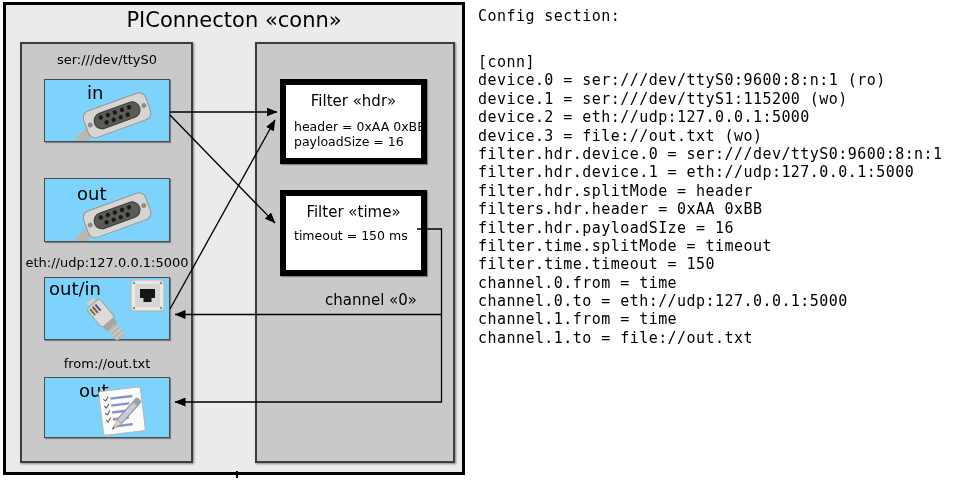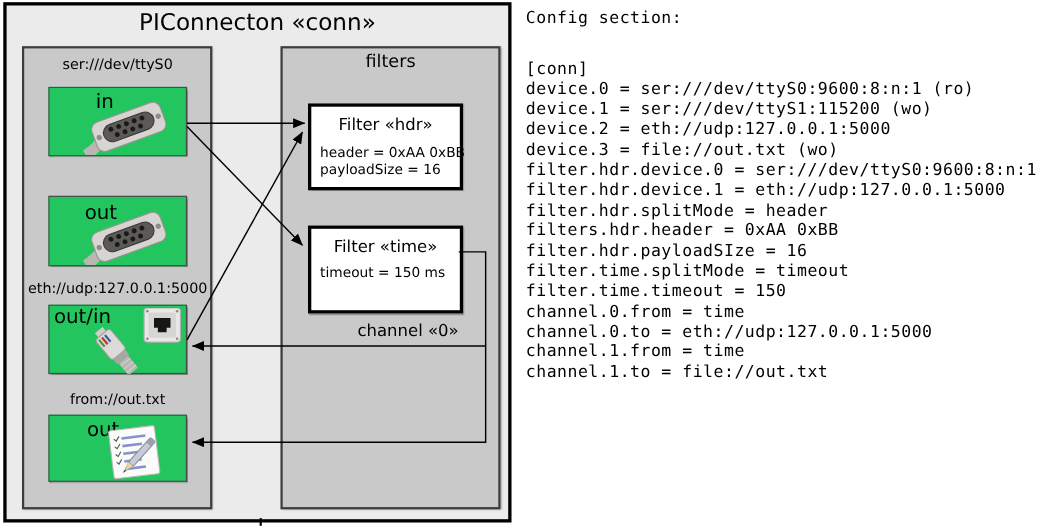--- a/index.html
+++ b/index.html
@@ -13,27 +13,27 @@
          font-size:21px;}
   .group{position:absolute;background:#c9c9c9;border:2px solid #3d3d3d;
          box-shadow:1px 1px 2px rgba(0,0,0,.45);}
   .group-devices{left:20px;top:42px;width:169px;height:417px;}
   .group-filters{left:255px;top:42px;width:196px;height:417px;}
   .filters-title{position:absolute;left:255px;top:46px;width:200px;text-align:center;
          font-size:16px;}
 
   
   .dev-label{position:absolute;left:24px;width:166px;text-align:center;font-size:13px;}
-  .dev-box{position:absolute;left:44px;width:124px;background:#22c55e;
+  .dev-box{position:absolute;left:44px;width:124px;background:#7dd3fc;
          border:1px solid #4a4a4a;box-shadow:1px 1px 1px rgba(0,0,0,.35);}
   .port{position:absolute;font-size:18px;line-height:1;}
 
   
   .filter-box{position:absolute;left:280px;width:135px;background:#fff;
-         border:3px solid #000000;box-shadow:1px 1px 1px rgba(0,0,0,.35);margin-top:15px;}
+         border:6px solid #000000;box-shadow:1px 1px 1px rgba(0,0,0,.35);}
   .filter-title{position:absolute;left:0;top:7px;width:100%;text-align:center;font-size:15px;}
   .filter-prop{position:absolute;left:8px;font-size:12.5px;line-height:15px;white-space:nowrap;}
 
   
   .chan-label{position:absolute;left:280px;width:137px;text-align:right;font-size:15px;}
 
   
   #arrows{position:absolute;left:0;top:0;pointer-events:none;}
 
   
@@ -48,21 +48,20 @@
 </head>
 <body>
 
 <div id="stage">
 
   <div class="outer"></div>
   <div class="diagram-title">PIConnecton «conn»</div>
 
   <div class="group group-devices"></div>
   <div class="group group-filters"></div>
-  <div class="filters-title">filters</div>
 
   <div class="dev-label" style="top:52px">ser:///dev/ttyS0</div>
   <div class="dev-box" style="top:79px;height:61px">
     <span class="port" style="left:42px;top:4px">in</span>
     <svg width="100" height="52" viewBox="0 0 100 52" style="position:absolute;right:1px;bottom:0">
       <path d="M10 52 Q20 46 26 36" stroke="#b9b7b2" stroke-width="10" fill="none"></path>
       <g transform="rotate(-20 50 26)">
         <rect x="16" y="12" width="66" height="28" rx="7" fill="#d6d5d2" stroke="#97958f"></rect>
         <rect x="25" y="18" width="48" height="16" rx="8" fill="#5c5a56" stroke="#3d3b38"></rect>
         <circle cx="33" cy="22.5" r="2.2" fill="#191919"></circle>

